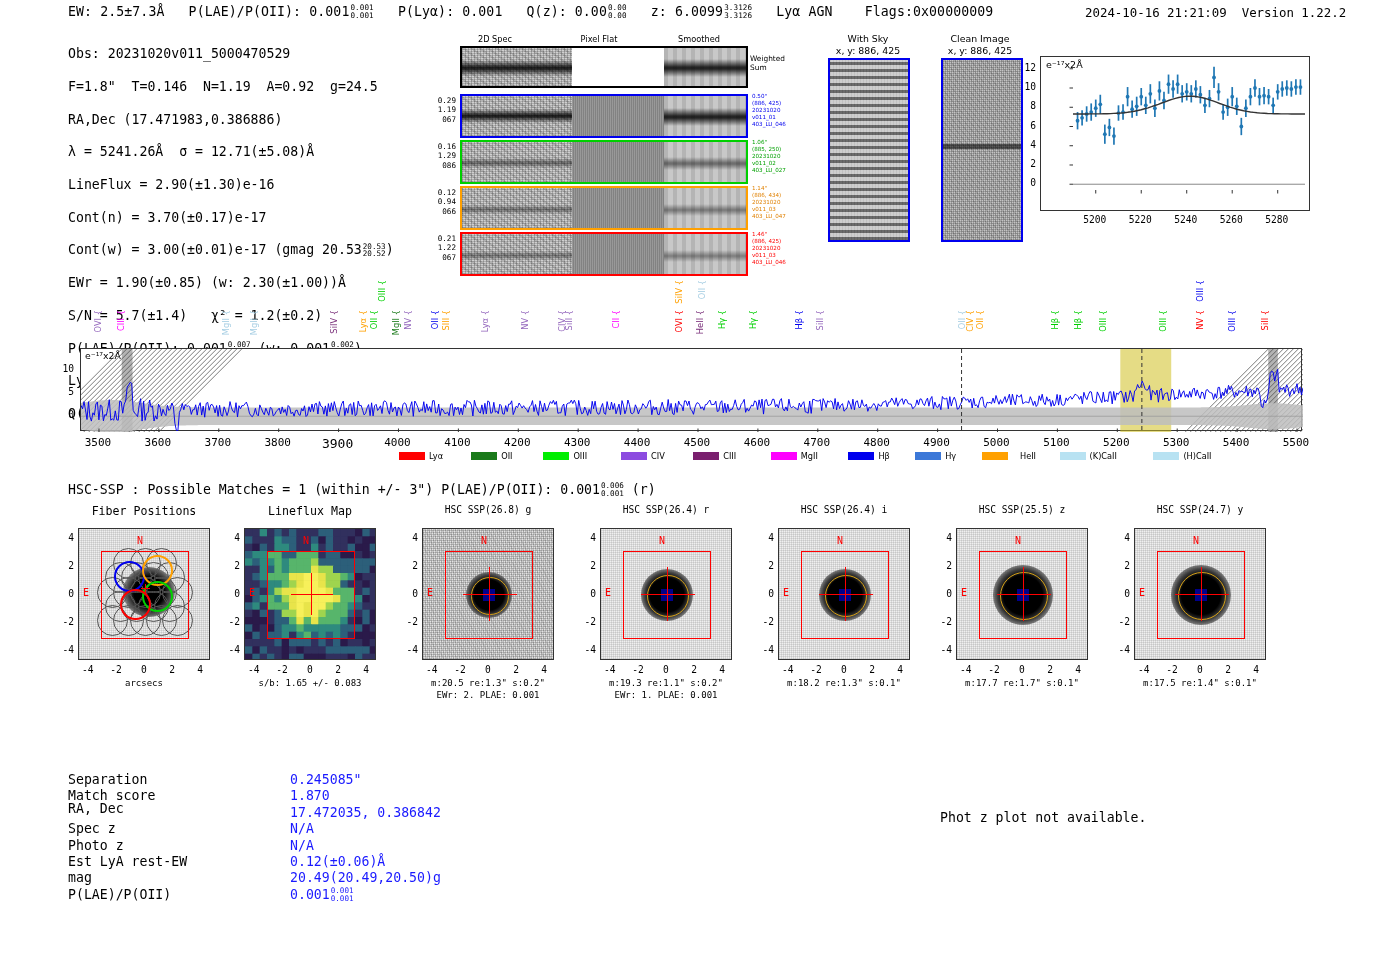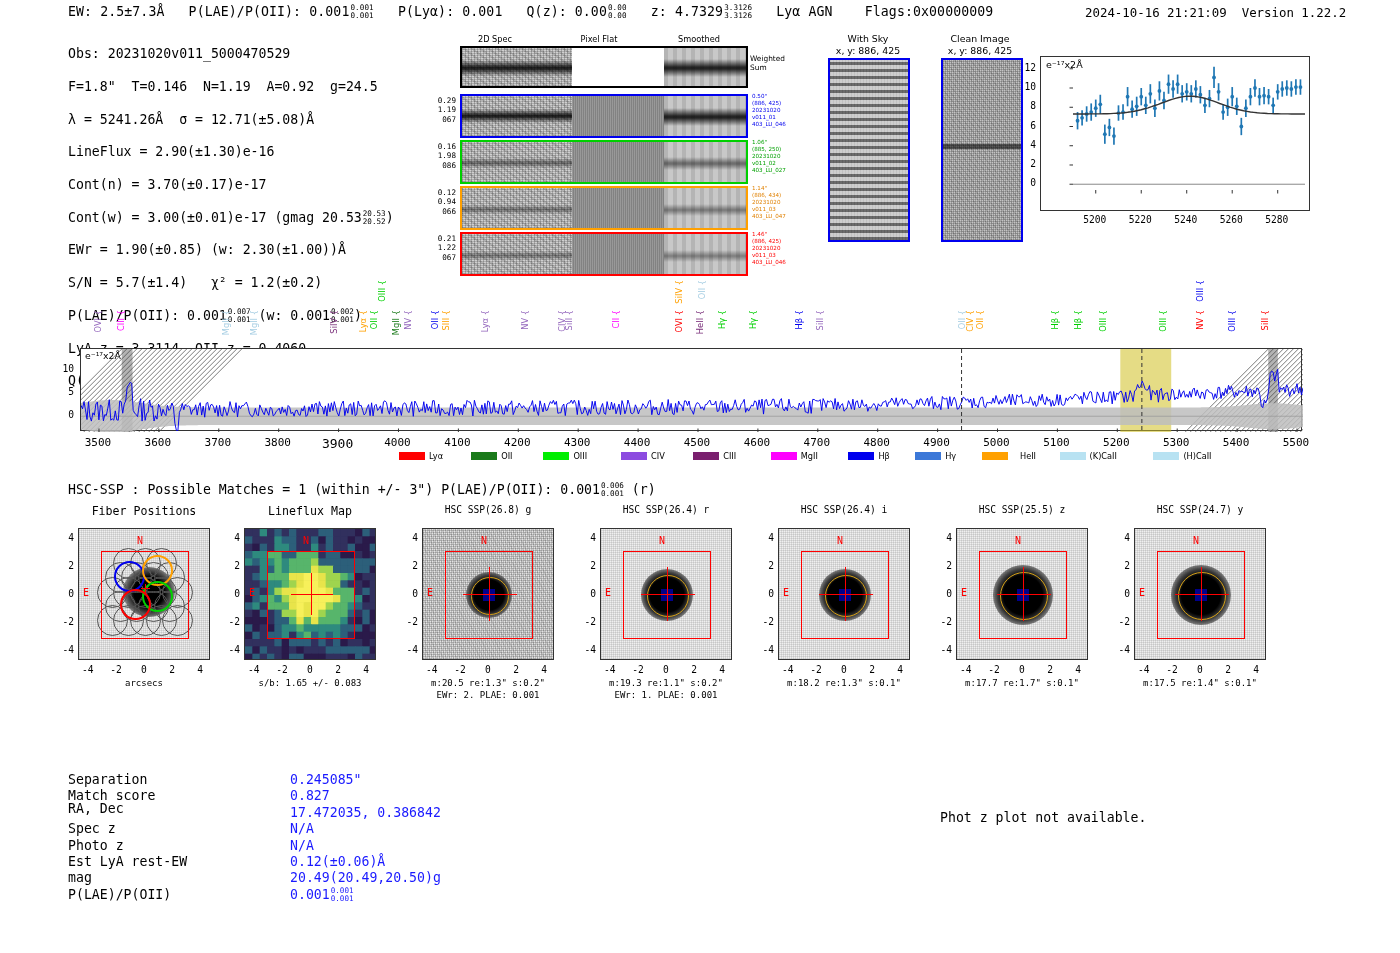--- a/index.html
+++ b/index.html
@@ -106,33 +106,34 @@
 <div class="abs mono nowrap" id="hdr-line">
   <span>EW: 2.5±7.3Å</span>
   &nbsp;
   <span>P(LAE)/P(OII):</span>
   <span>0.001</span><span class="fracs"><span>0.001</span><span>0.001</span></span>
   &nbsp;
   <span>P(Lyα):  0.001</span>
   &nbsp;
   <span>Q(z):  0.00</span><span class="fracs"><span>0.00</span><span>0.00</span></span>
   &nbsp;
-  <span>z:  4.7329</span><span class="fracs"><span>3.3126</span><span>3.3126</span></span>
+  <span>z:  6.0099</span><span class="fracs"><span>3.3126</span><span>3.3126</span></span>
   &nbsp;
   <span>Lyα   AGN</span>
   &nbsp;&nbsp;
   <span>Flags:0x00000009</span>
 </div>
 <div class="abs mono nowrap" id="hdr-date">
   <span>2024-10-16 21:21:09</span>&nbsp;&nbsp;<span>Version 1.22.2</span>
 </div>
 
 <div class="abs mono" id="info">
 <div>Obs: 20231020v011_5000470529</div>
 <div>F=1.8"  T=0.146  N=1.19  A=0.92  g=24.5</div>
+<div>RA,Dec (17.471983,0.386886)</div>
 <div>λ = 5241.26Å  σ = 12.71(±5.08)Å</div>
 <div>LineFlux = 2.90(±1.30)e-16</div>
 <div>Cont(n) = 3.70(±0.17)e-17</div>
 <div><span>Cont(w) = 3.00(±0.01)e-17 (gmag 20.53</span><span class="fracs"><span>20.53</span><span>20.52</span></span><span>)</span></div>
 <div>EWr = 1.90(±0.85) (w: 2.30(±1.00))Å</div>
 <div>S/N = 5.7(±1.4)   χ² = 1.2(±0.2)</div>
 <div><span>P(LAE)/P(OII): 0.001</span><span class="fracs"><span>0.007</span><span>0.001</span></span><span> (w: 0.001</span><span class="fracs"><span>0.002</span><span>0.001</span></span><span>)</span></div>
 <div>LyA z = 3.3114  OII z = 0.4060</div>
 <div>Q(0.00) OII (3728) z = 0.4060  EW r = 6.9Å</div>
 </div>
@@ -180,21 +181,21 @@
     <div class="cell noise" style="left:0;width:110px;">
         <div class="darkband" style="top:16px;height:10px;opacity:.5;"></div>
       </div>
     <div class="cell flat" style="left:110px;width:92px;"></div>
     <div class="cell smoothed" style="left:202px;right:0;">
         <div class="darkband" style="top:15px;height:13px;opacity:.55;"></div>
       </div>
   </div>
   <div class="rowleft mono" style="top:108px;">
     <div>0.16</div>
-    <div>1.98</div>
+    <div>1.29</div>
     <div>086</div>
   </div>
   <div class="rowright sans" style="left:320px;top:105px;color:#00a000;">
     <div>1.06"</div>
     <div>(885, 250)</div>
     <div>20231020</div>
     <div>v011_02</div>
     <div>403_LU_027</div>
   </div>
 
@@ -1063,21 +1064,21 @@
     <div class="ticky abs" style="left:1112px;top:559.9148936170213px;width:18px;font-size:9.6px;">2</div>
     <div class="tickx abs" style="left:1242.1702127659573px;top:664px;width:28px;font-size:9.6px;">4</div>
     <div class="ticky abs" style="left:1112px;top:531.8297872340426px;width:18px;font-size:9.6px;">4</div>
     <div class="cap abs" style="left:1100px;top:678px;width:200px;">m:17.5  re:1.4"  s:0.1"</div>
   </div>
 
 <div class="abs mono" id="btable">
     <div class="k abs" style="top:0px;">Separation</div>
     <div class="v abs" style="top:0px;">0.245085"</div>
     <div class="k abs" style="top:16.4px;">Match score</div>
-    <div class="v abs" style="top:16.4px;">0.827</div>
+    <div class="v abs" style="top:16.4px;">1.870</div>
     <div class="k abs" style="top:29px;">RA, Dec</div>
     <div class="v abs" style="top:32.8px;">17.472035, 0.386842</div>
     <div class="k abs" style="top:49.199999999999996px;">Spec z</div>
     <div class="v abs" style="top:49.199999999999996px;">N/A</div>
     <div class="k abs" style="top:65.6px;">Photo z</div>
     <div class="v abs" style="top:65.6px;">N/A</div>
     <div class="k abs" style="top:82px;">Est LyA rest-EW</div>
     <div class="v abs" style="top:82px;">0.12(±0.06)Å</div>
     <div class="k abs" style="top:98.39999999999999px;">mag</div>
     <div class="v abs" style="top:98.39999999999999px;">20.49(20.49,20.50)g</div>

